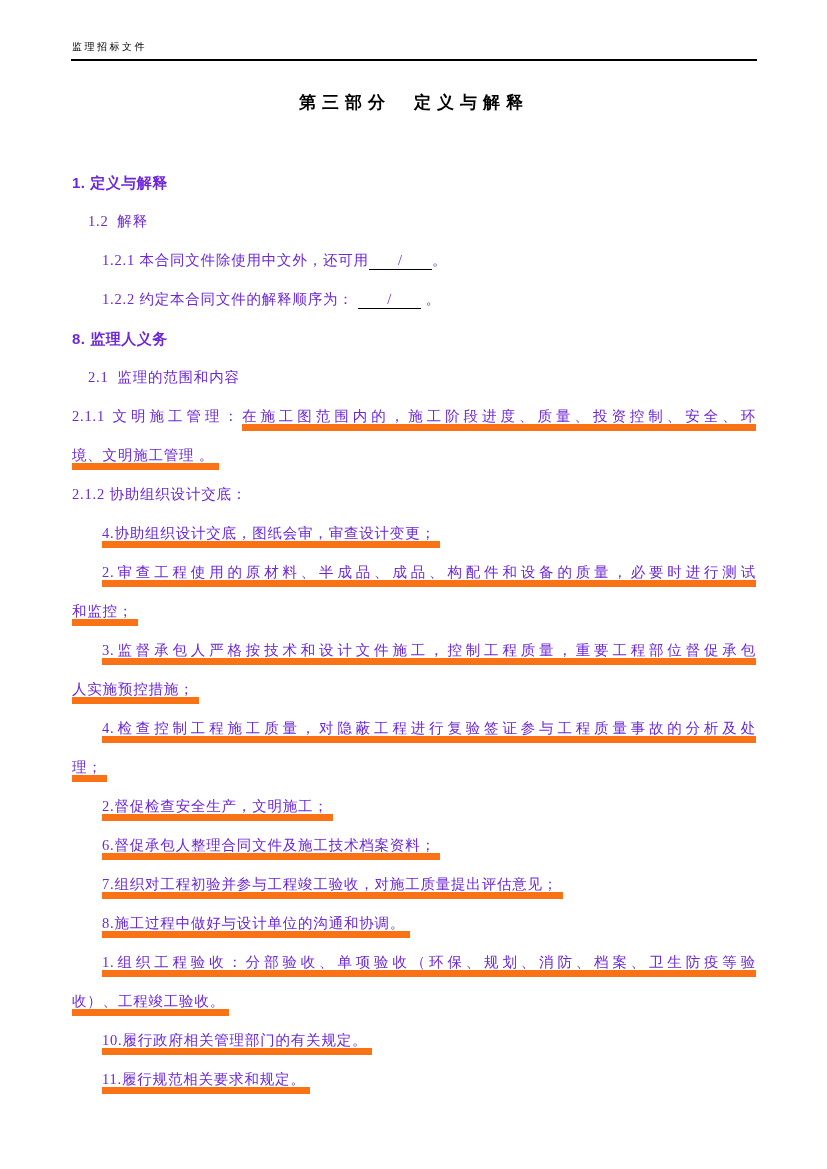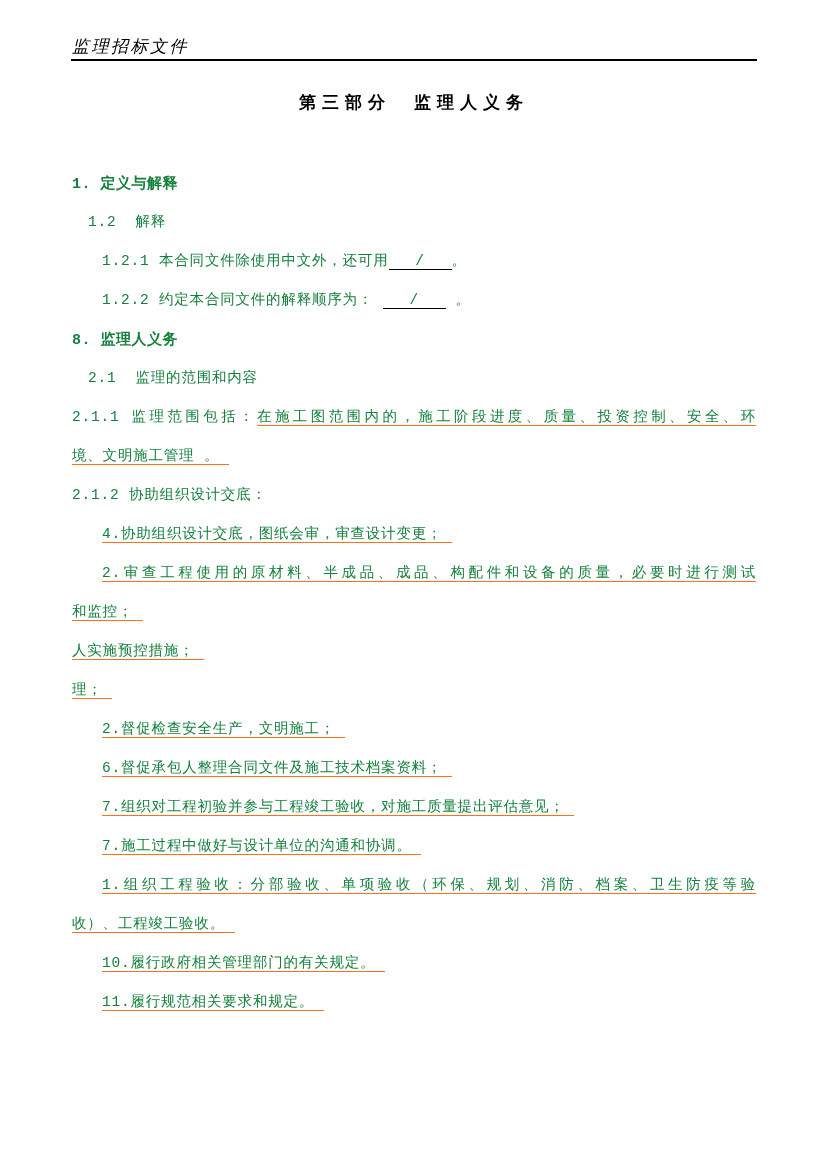--- a/index.html
+++ b/index.html
@@ -6,21 +6,21 @@
   .page{
     position:relative;
     width:827px;height:1169px;
     background:#ffffff;
     color:#000000;
     font-family:"Liberation Serif","DejaVu Serif",serif;
     overflow:hidden;
   }
   .header-text{
     position:absolute;left:72px;top:38px;
-    font-size:17px;letter-spacing:2.5px;line-height:18px;font-style:italic;
+    font-size:10px;letter-spacing:2.5px;line-height:18px;
   }
   .header-rule{
     position:absolute;left:71px;top:59px;width:686px;height:2px;
     background:#000000;
   }
   .doc-title{
     position:absolute;left:72px;top:92px;width:684px;
     text-align:center;
     font-family:"Liberation Sans","DejaVu Sans",sans-serif;
     font-weight:bold;
@@ -37,52 +37,54 @@
   .line.just{
     white-space:normal;
     text-align:justify;
     text-align-last:justify;
   }
   .line.bold{
     font-family:"Liberation Sans","DejaVu Sans",sans-serif;
     font-weight:bold;
     font-size:15px;letter-spacing:0.5px;
   }
-  .seg{color:#15803d;font-family:Liberation Mono, monospace;}
-  .seg.u{border-bottom:1px solid #f97316;}
+  .seg{color:#6d28d9;}
+  .seg.u{border-bottom:7px solid #f97316;}
   .seg.blank{
     display:inline-block;width:63px;
     text-align:center;line-height:normal;
     border-bottom:1px solid #000000;
   }
 </style>
 </head>
 <body>
 
 <div class="page">
   <div class="header-text">监理招标文件</div>
   <div class="header-rule"></div>
-  <div class="doc-title">第三部分　监理人义务</div>
+  <div class="doc-title">第三部分　定义与解释</div>
   <div class="content" id="doc-lines">
       <div class="line bold"><span class="seg">1. 定义与解释</span></div>
       <div class="line" style="padding-left: 16px;"><span class="seg">1.2  解释</span></div>
       <div class="line" style="padding-left: 30px;"><span class="seg">1.2.1 本合同文件除使用中文外，还可用</span><span class="seg blank u">/</span><span class="seg">。</span></div>
       <div class="line" style="padding-left: 30px;"><span class="seg">1.2.2 约定本合同文件的解释顺序为： </span><span class="seg blank u">/</span><span class="seg"> 。</span></div>
       <div class="line bold"><span class="seg">8. 监理人义务</span></div>
       <div class="line" style="padding-left: 16px;"><span class="seg">2.1  监理的范围和内容</span></div>
-      <div class="line just"><span class="seg">2.1.1 监理范围包括：</span><span class="seg u">在施工图范围内的，施工阶段进度、质量、投资控制、安全、环</span></div>
+      <div class="line just"><span class="seg">2.1.1 文明施工管理：</span><span class="seg u">在施工图范围内的，施工阶段进度、质量、投资控制、安全、环</span></div>
       <div class="line"><span class="seg u">境、文明施工管理 。 </span></div>
       <div class="line"><span class="seg">2.1.2 协助组织设计交底：</span></div>
       <div class="line" style="padding-left: 30px;"><span class="seg u">4.协助组织设计交底，图纸会审，审查设计变更； </span></div>
       <div class="line just" style="padding-left: 30px;"><span class="seg u">2.审查工程使用的原材料、半成品、成品、构配件和设备的质量，必要时进行测试</span></div>
       <div class="line"><span class="seg u">和监控； </span></div>
+      <div class="line just" style="padding-left: 30px;"><span class="seg u">3.监督承包人严格按技术和设计文件施工，控制工程质量，重要工程部位督促承包</span></div>
       <div class="line"><span class="seg u">人实施预控措施； </span></div>
+      <div class="line just" style="padding-left: 30px;"><span class="seg u">4.检查控制工程施工质量，对隐蔽工程进行复验签证参与工程质量事故的分析及处</span></div>
       <div class="line"><span class="seg u">理； </span></div>
       <div class="line" style="padding-left: 30px;"><span class="seg u">2.督促检查安全生产，文明施工； </span></div>
       <div class="line" style="padding-left: 30px;"><span class="seg u">6.督促承包人整理合同文件及施工技术档案资料； </span></div>
       <div class="line" style="padding-left: 30px;"><span class="seg u">7.组织对工程初验并参与工程竣工验收，对施工质量提出评估意见； </span></div>
-      <div class="line" style="padding-left: 30px;"><span class="seg u">7.施工过程中做好与设计单位的沟通和协调。 </span></div>
+      <div class="line" style="padding-left: 30px;"><span class="seg u">8.施工过程中做好与设计单位的沟通和协调。 </span></div>
       <div class="line just" style="padding-left: 30px;"><span class="seg u">1.组织工程验收：分部验收、单项验收（环保、规划、消防、档案、卫生防疫等验</span></div>
       <div class="line"><span class="seg u">收）、工程竣工验收。 </span></div>
       <div class="line" style="padding-left: 30px;"><span class="seg u">10.履行政府相关管理部门的有关规定。 </span></div>
       <div class="line" style="padding-left: 30px;"><span class="seg u">11.履行规范相关要求和规定。 </span></div>
     </div>
 </div>
 
 </body></html>

